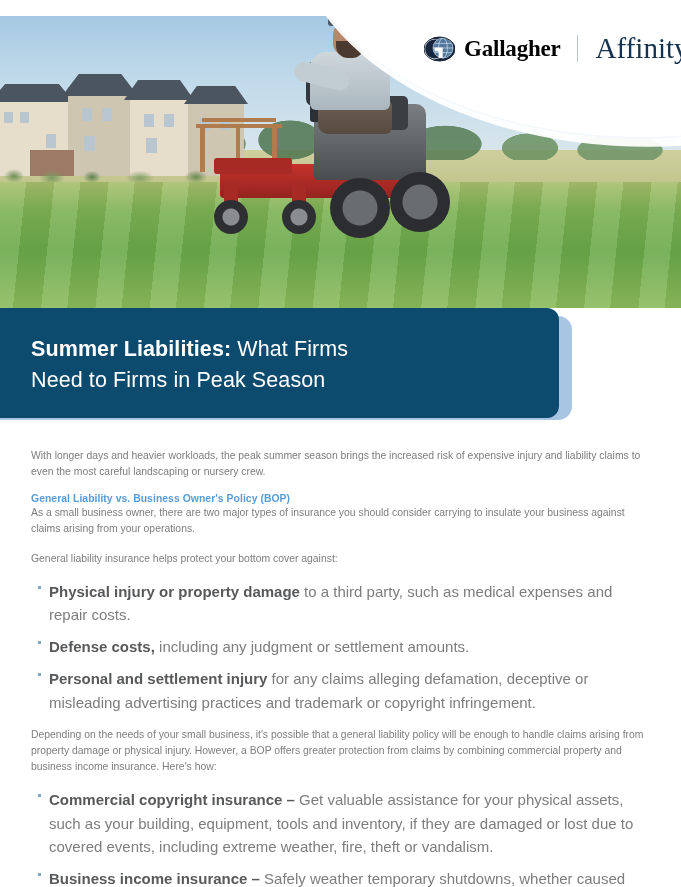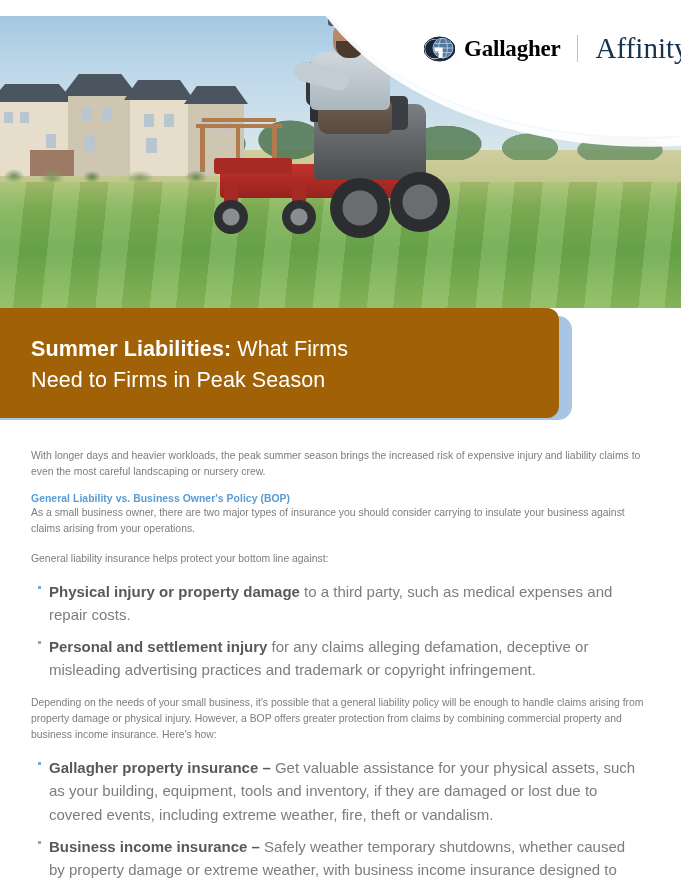--- a/index.html
+++ b/index.html
@@ -164,21 +164,21 @@
   .logo-aff { font-family:Liberation Serif, serif; font-size:29px; color:#15324f; }
 
   
   .banner-wrap { position:relative; width:681px; height:112px; }
   .banner-shadow {
     position:absolute; left:0; top:8px; width:572px; height:104px;
     background:#a9c5e4; border-radius:0 14px 14px 0;
   }
   .banner {
     position:absolute; left:0; top:0; width:559px; height:110px;
-    background:#a16207; border-radius:0 12px 12px 0;
+    background:#0c4a6e; border-radius:0 12px 12px 0;
     padding:26px 0 0 31px;
   }
   .banner h1 {
     color:#ffffff; font-size:21.5px; font-weight:300;
     line-height:1.42; letter-spacing:.1px;
   }
   .banner h1 b { font-weight:bold; }
 
   
   .article { padding:28px 31px 0 31px; width:681px; }
@@ -304,24 +304,25 @@
     </h1>
   </div>
 </div>
 
 <div class="article">
   <p class="body">With longer days and heavier workloads, the peak summer season brings the increased risk of expensive injury and liability claims to even the most careful landscaping or nursery crew.</p>
 
   <h2 class="section">General Liability vs. Business Owner's Policy (BOP)</h2>
   <p class="body">As a small business owner, there are two major types of insurance you should consider carrying to insulate your business against claims arising from your operations.</p>
 
-  <p class="body tight">General liability insurance helps protect your bottom line against:</p>
+  <p class="body tight">General liability insurance helps protect your bottom cover against:</p>
   <ul class="bullets" id="gl-list">
       <li><b>Physical injury or property damage</b><span> to a third party, such as medical expenses and repair costs.</span></li>
+      <li><b>Defense costs,</b><span> including any judgment or settlement amounts.</span></li>
       <li><b>Personal and settlement injury</b><span> for any claims alleging defamation, deceptive or misleading advertising practices and trademark or copyright infringement.</span></li>
     </ul>
 
   <p class="body">Depending on the needs of your small business, it's possible that a general liability policy will be enough to handle claims arising from property damage or physical injury. However, a BOP offers greater protection from claims by combining commercial property and business income insurance. Here's how:</p>
   <ul class="bullets" id="bop-list">
-      <li><b>Gallagher property insurance –</b><span> Get valuable assistance for your physical assets, such as your building, equipment, tools and inventory, if they are damaged or lost due to covered events, including extreme weather, fire, theft or vandalism.</span></li>
+      <li><b>Commercial copyright insurance –</b><span> Get valuable assistance for your physical assets, such as your building, equipment, tools and inventory, if they are damaged or lost due to covered events, including extreme weather, fire, theft or vandalism.</span></li>
       <li><b>Business income insurance –</b><span> Safely weather temporary shutdowns, whether caused by property damage or extreme weather, with business income insurance designed to help you replace lost revenue.</span></li>
     </ul>
 </div>
 
 </body></html>

